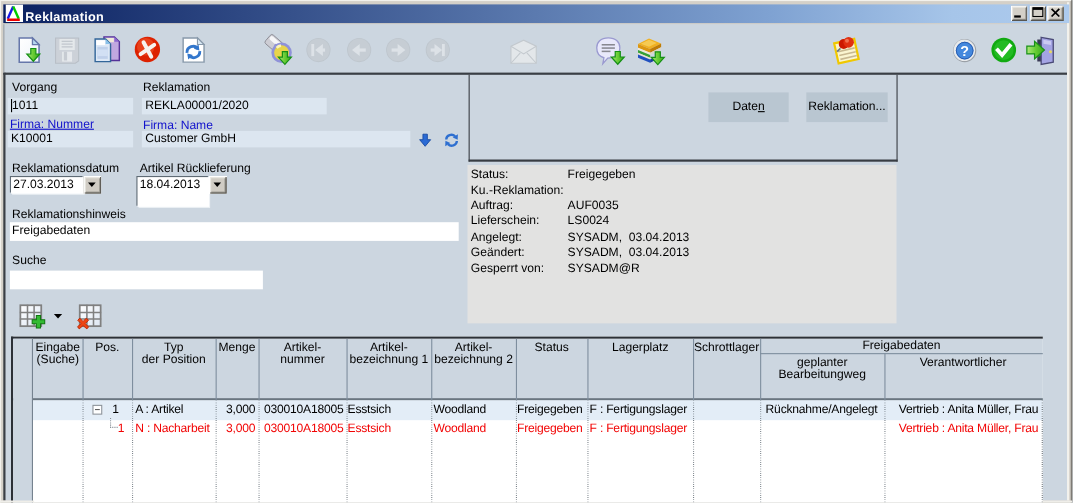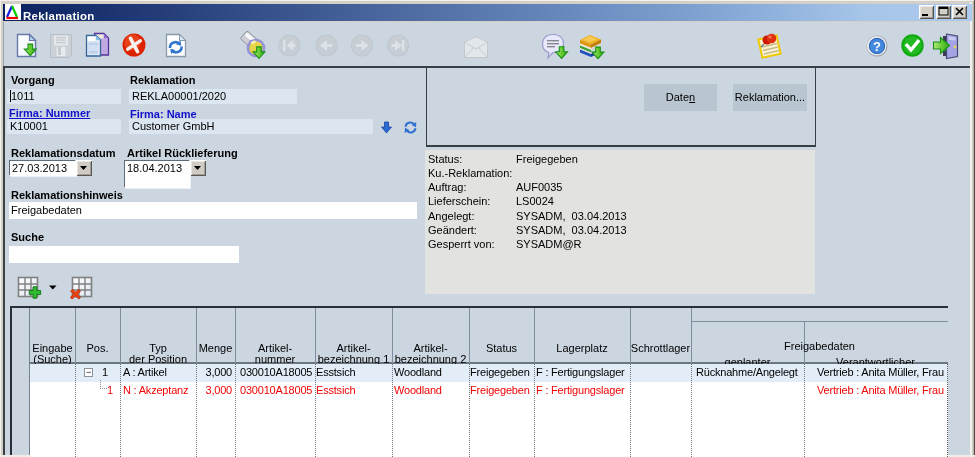--- a/index.html
+++ b/index.html
@@ -18,40 +18,40 @@
 
 #title { position:absolute; left:3px; top:4px; width:969px; height:17px;
   background:linear-gradient(to right,#0a2060 0%,#7fa2d2 72%,#a6c5e9 89%,#adcbee 100%); }
 #ttxt { position:absolute; left:20px; top:5.5px; color:#fff; font-weight:bold; font-size:11.5px; letter-spacing:0.3px; }
 .tbtn { position:absolute; top:5px; width:15px; height:14px; background:#d4d0c8;
   box-shadow:inset 1px 1px 0 #ffffff, inset -1px -1px 0 #57554f, inset 2px 2px 0 #e8e6e0, inset -2px -2px 0 #9a9890; }
 
 #client { position:absolute; left:4px; top:22px; width:966px; height:433px; background:#ccd6e0; }
 #workborder { position:absolute; left:3px; top:66px; width:967px; height:389px;
   border-top:2px solid #3a3f45; border-left:2px solid #3a3f45; }
-.lbl { position:absolute; white-space:nowrap; font-size:11px;font-weight:bold; }
+.lbl { position:absolute; white-space:nowrap; font-size:11px; }
 .fld { position:absolute; background:#dce6f0; font-size:11px; white-space:nowrap; }
 .wfld { position:absolute; background:#ffffff; font-size:11px; white-space:nowrap; }
 .link { color:#1212cc; }
 
 .ddbtn { position:absolute; background:#d0ccc4;
   box-shadow:inset 1px 1px 0 #ffffff, inset -1px -1px 0 #5a5852, inset 2px 2px 0 #e8e6e0, inset -2px -2px 0 #a09e96; }
 .ddbtn svg { position:absolute; left:4px; top:5px; }
 .sunk { box-shadow: -1px -1px 0 #5f6b75, 1px 1px 0 #eef2f6; }
 
 .pbtn { position:absolute; background:#b9c6d1; text-align:center; font-size:11px; }
 
 #status { position:absolute; left:425px; top:150px; width:390px; height:144px; background:#e2e2e1; }
 #bpanel { position:absolute; left:426px; top:68px; width:390px; height:79px;
   border-left:1.5px solid #383d43; border-right:1.5px solid #383d43; border-bottom:2px solid #383d43; }
 .srow { position:absolute; left:428px; white-space:nowrap; font-size:11px; }
 .sval { position:absolute; left:88px; top:0; }
 
 .hsep { position:absolute; background:#7e8e9e; width:1px; }
-.hcell { position:absolute; text-align:center; font-size:11px; line-height:11px; white-space:nowrap;margin-top:32px; }
+.hcell { position:absolute; text-align:center; font-size:11px; line-height:11px; white-space:nowrap; }
 .drow { position:absolute; font-size:11px; white-space:nowrap; letter-spacing:-0.2px; }
 .red { color:#f20404; }
 .dotline { position:absolute; width:1px; background-image:linear-gradient(to bottom,#6d767e 1px,transparent 1px); background-size:1px 2px; }
 </style>
 </head>
 <body>
 <div id="client"></div>
 <div id="workborder"></div>
 <div id="frameTL"></div>
 <div id="frameTL2"></div>
@@ -376,21 +376,21 @@
   <span class="abs" style="left:316px">Esstsich</span>
   <span class="abs" style="left:394px">Woodland</span>
   <span class="abs" style="left:470px">Freigegeben</span>
   <span class="abs" style="left:536px">F : Fertigungslager</span>
   <span class="abs" style="left:696px">Rücknahme/Angelegt</span>
   <span class="abs" style="left:817px">Vertrieb : Anita Müller, Frau</span>
 </div>
 <div class="drow red" style="top:384px">
   <span class="abs" style="left:100px;width:7px;height:9px;border-left:1px dotted #8a929a;border-bottom:1px dotted #8a929a;top:-4px"></span>
   <span class="abs" style="left:103px;width:10px;text-align:right">1</span>
-  <span class="abs" style="left:123px">N : Akzeptanz</span>
+  <span class="abs" style="left:123px">N : Nacharbeit</span>
   <span class="abs" style="left:196px;width:36px;text-align:right">3,000</span>
   <span class="abs" style="left:240px">030010A18005</span>
   <span class="abs" style="left:316px">Esstsich</span>
   <span class="abs" style="left:394px">Woodland</span>
   <span class="abs" style="left:470px">Freigegeben</span>
   <span class="abs" style="left:536px">F : Fertigungslager</span>
   <span class="abs" style="left:817px">Vertrieb : Anita Müller, Frau</span>
 </div>
 
 <div class="dotline" style="left:75px;top:364px;height:93px"></div>

